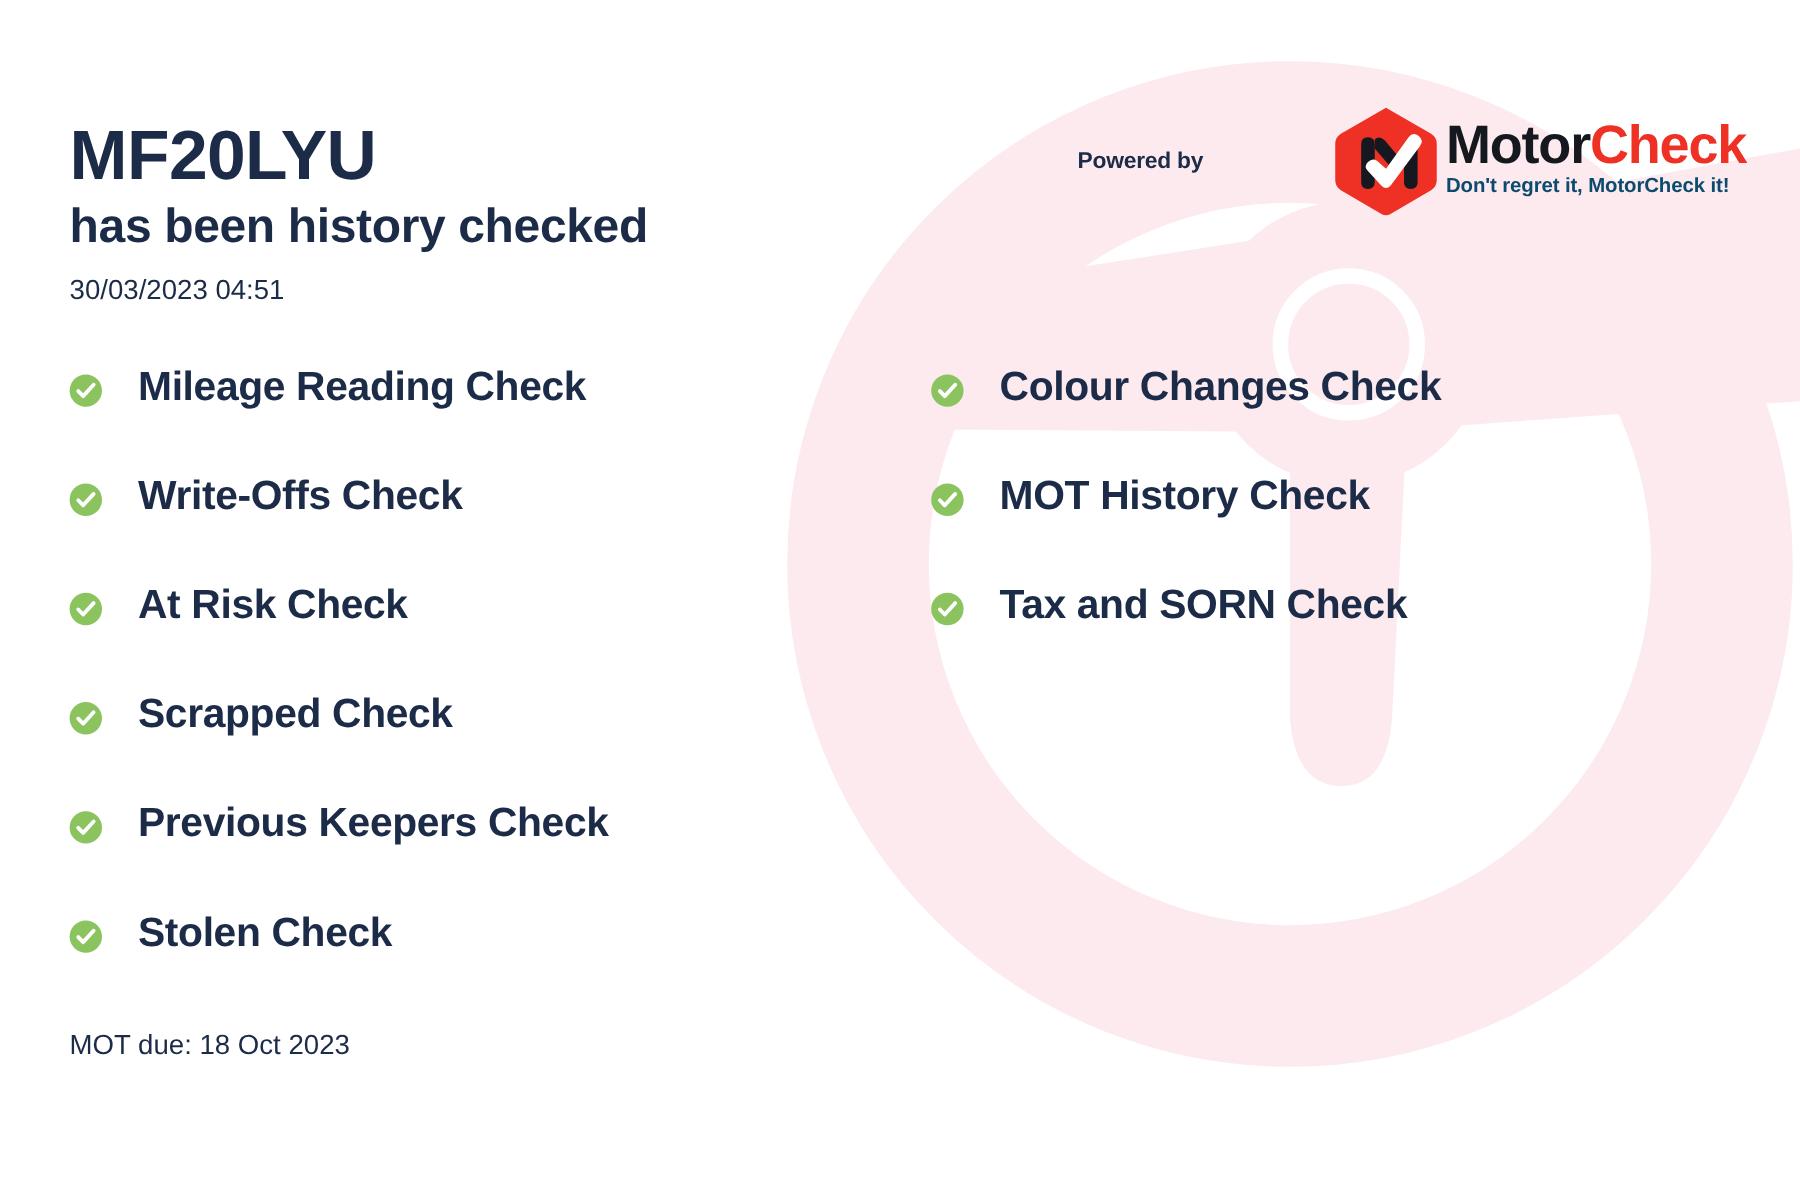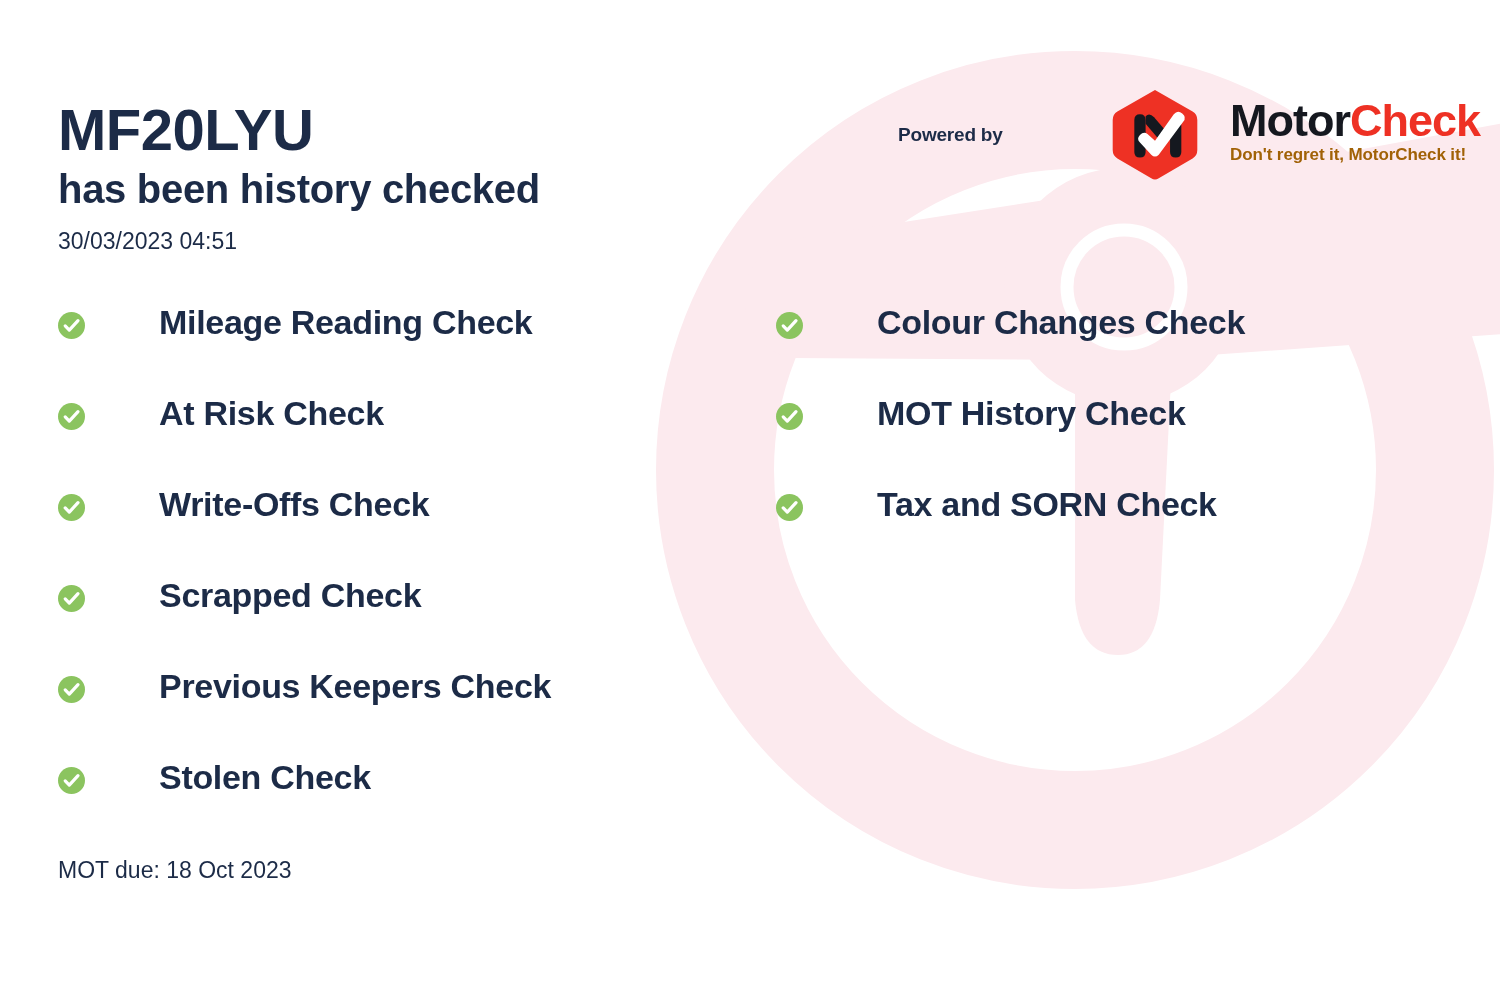--- a/index.html
+++ b/index.html
@@ -86,54 +86,53 @@
   .logo-mark {
     position: absolute;
     left: 1108px;
     top: 88px;
     width: 94px;
     height: 94px;
   }
 
   .logo-wordmark {
     position: absolute;
-    left: 1230px;
+    left: 1205px;
     top: 98px;
     white-space: nowrap;
     line-height: 1;
   }
 
   .logo-word {
     font-size: 45px;
     font-weight: bold;
     letter-spacing: -1px;
   }
   .logo-word .w-motor { color: #15181f; }
   .logo-word .w-check { color: #ee3124; }
 
   .logo-tagline {
     margin-top: 3px;
     font-size: 17px;
     font-weight: bold;
-    color: #a16207;
+    color: #0c4a6e;
     letter-spacing: -0.1px;
   }
 
   
   .check-col { position: absolute; }
   #col-left  { left: 58px;  top: 302px; }
   #col-right { left: 776px; top: 302px; }
 
   .check-row {
     position: relative;
     height: 91px;
     display: flex;
     align-items: flex-start;
     white-space: nowrap;
-    gap: 44px;
   }
 
   .check-badge {
     flex: 0 0 auto;
     width: 27px;
     height: 27px;
     margin-top: 10px;
     border-radius: 50%;
     background: #8bc45f;
     display: block;
@@ -221,38 +220,38 @@
       </span>
       <span class="check-label">Mileage Reading Check</span>
     </div>
 
     <div class="check-row">
       <span class="check-badge">
         <svg width="27" height="27" viewBox="0 0 27 27" aria-hidden="true">
           <path d="M7.2 13.9 L11.3 18.1 L20 8.6" fill="none" stroke="#ffffff" stroke-width="3.2" stroke-linecap="round" stroke-linejoin="round"></path>
         </svg>
       </span>
+      <span class="check-label">Write-Offs Check</span>
+    </div>
+
+    <div class="check-row">
+      <span class="check-badge">
+        <svg width="27" height="27" viewBox="0 0 27 27" aria-hidden="true">
+          <path d="M7.2 13.9 L11.3 18.1 L20 8.6" fill="none" stroke="#ffffff" stroke-width="3.2" stroke-linecap="round" stroke-linejoin="round"></path>
+        </svg>
+      </span>
       <span class="check-label">At Risk Check</span>
     </div>
 
     <div class="check-row">
       <span class="check-badge">
         <svg width="27" height="27" viewBox="0 0 27 27" aria-hidden="true">
           <path d="M7.2 13.9 L11.3 18.1 L20 8.6" fill="none" stroke="#ffffff" stroke-width="3.2" stroke-linecap="round" stroke-linejoin="round"></path>
         </svg>
       </span>
-      <span class="check-label">Write-Offs Check</span>
-    </div>
-
-    <div class="check-row">
-      <span class="check-badge">
-        <svg width="27" height="27" viewBox="0 0 27 27" aria-hidden="true">
-          <path d="M7.2 13.9 L11.3 18.1 L20 8.6" fill="none" stroke="#ffffff" stroke-width="3.2" stroke-linecap="round" stroke-linejoin="round"></path>
-        </svg>
-      </span>
       <span class="check-label">Scrapped Check</span>
     </div>
 
     <div class="check-row">
       <span class="check-badge">
         <svg width="27" height="27" viewBox="0 0 27 27" aria-hidden="true">
           <path d="M7.2 13.9 L11.3 18.1 L20 8.6" fill="none" stroke="#ffffff" stroke-width="3.2" stroke-linecap="round" stroke-linejoin="round"></path>
         </svg>
       </span>
       <span class="check-label">Previous Keepers Check</span>

